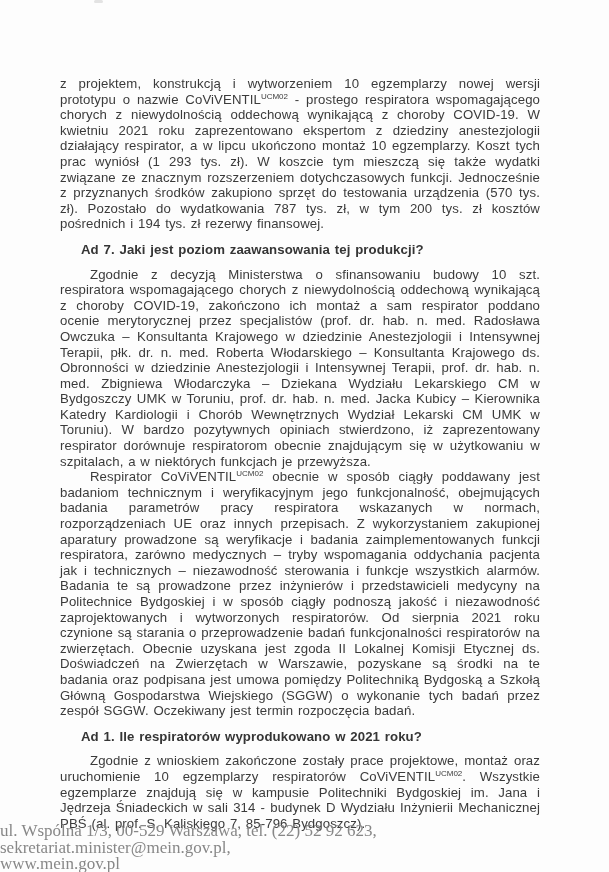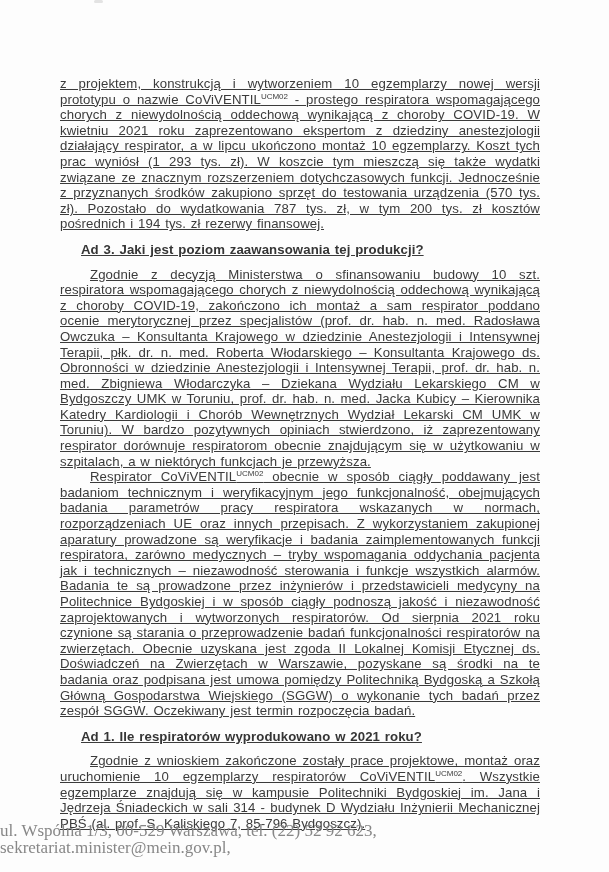--- a/index.html
+++ b/index.html
@@ -28,21 +28,20 @@
     left: 60px;
     top: 76px;
     width: 480px;
     font-family: "Liberation Sans", sans-serif;
     font-size: 13.2px;
     line-height: 15.6px;
     color: #3b3b3b;
     text-align: justify;
     letter-spacing: 0.1px;
     word-spacing: 1px;
-    text-decoration: underline;
   }
   p.para {
     margin: 0;
   }
   p.para.indent {
     text-indent: 30px;
   }
   .q-heading {
     font-family: "Liberation Sans", sans-serif;
     font-size: 13.2px;
@@ -76,29 +75,30 @@
 <body>
 
 <div class="page">
 
   <div class="scan-artifact"></div>
 
   <div class="doc-body">
 
     <p class="para"><span>z projektem, konstrukcją i wytworzeniem 10 egzemplarzy nowej wersji prototypu o nazwie CoViVENTIL</span><sup class="model-code">UCM02</sup><span> - prostego respiratora wspomagającego chorych z niewydolnością oddechową wynikającą z choroby COVID-19. W kwietniu 2021 roku zaprezentowano ekspertom z dziedziny anestezjologii działający respirator, a w lipcu ukończono montaż 10 egzemplarzy. Koszt tych prac wyniósł (1 293 tys. zł). W koszcie tym mieszczą się także wydatki związane ze znacznym rozszerzeniem dotychczasowych funkcji. Jednocześnie z przyznanych środków zakupiono sprzęt do testowania urządzenia (570 tys. zł). Pozostało do wydatkowania 787 tys. zł, w tym 200 tys. zł kosztów pośrednich i 194 tys. zł rezerwy finansowej.</span></p>
 
-    <h2 class="q-heading">Ad 3. Jaki jest poziom zaawansowania tej produkcji?</h2>
+    <h2 class="q-heading">Ad 7. Jaki jest poziom zaawansowania tej produkcji?</h2>
 
     <p class="para indent">Zgodnie z decyzją Ministerstwa o sfinansowaniu budowy 10 szt. respiratora wspomagającego chorych z niewydolnością oddechową wynikającą z choroby COVID-19, zakończono ich montaż a sam respirator poddano ocenie merytorycznej przez specjalistów (prof. dr. hab. n. med. Radosława Owczuka – Konsultanta Krajowego w dziedzinie Anestezjologii i Intensywnej Terapii, płk. dr. n. med. Roberta Włodarskiego – Konsultanta Krajowego ds. Obronności w dziedzinie Anestezjologii i Intensywnej Terapii, prof. dr. hab. n. med. Zbigniewa Włodarczyka – Dziekana Wydziału Lekarskiego CM w Bydgoszczy UMK w Toruniu, prof. dr. hab. n. med. Jacka Kubicy – Kierownika Katedry Kardiologii i Chorób Wewnętrznych Wydział Lekarski CM UMK w Toruniu). W bardzo pozytywnych opiniach stwierdzono, iż zaprezentowany respirator dorównuje respiratorom obecnie znajdującym się w użytkowaniu w szpitalach, a w niektórych funkcjach je przewyższa.</p>
 
     <p class="para indent"><span>Respirator CoViVENTIL</span><sup class="model-code">UCM02</sup><span> obecnie w sposób ciągły poddawany jest badaniom technicznym i weryfikacyjnym jego funkcjonalność, obejmujących badania parametrów pracy respiratora wskazanych w normach, rozporządzeniach UE oraz innych przepisach. Z wykorzystaniem zakupionej aparatury prowadzone są weryfikacje i badania zaimplementowanych funkcji respiratora, zarówno medycznych – tryby wspomagania oddychania pacjenta jak i technicznych – niezawodność sterowania i funkcje wszystkich alarmów. Badania te są prowadzone przez inżynierów i przedstawicieli medycyny na Politechnice Bydgoskiej i w sposób ciągły podnoszą jakość i niezawodność zaprojektowanych i wytworzonych respiratorów. Od sierpnia 2021 roku czynione są starania o przeprowadzenie badań funkcjonalności respiratorów na zwierzętach. Obecnie uzyskana jest zgoda II Lokalnej Komisji Etycznej ds. Doświadczeń na Zwierzętach w Warszawie, pozyskane są środki na te badania oraz podpisana jest umowa pomiędzy Politechniką Bydgoską a Szkołą Główną Gospodarstwa Wiejskiego (SGGW) o wykonanie tych badań przez zespół SGGW. Oczekiwany jest termin rozpoczęcia badań.</span></p>
 
     <h2 class="q-heading">Ad 1. Ile respiratorów wyprodukowano w 2021 roku?</h2>
 
     <p class="para indent"><span>Zgodnie z wnioskiem zakończone zostały prace projektowe, montaż oraz uruchomienie 10 egzemplarzy respiratorów CoViVENTIL</span><sup class="model-code">UCM02</sup><span>. Wszystkie egzemplarze znajdują się w kampusie Politechniki Bydgoskiej im. Jana i Jędrzeja Śniadeckich w sali 314 - budynek D Wydziału Inżynierii Mechanicznej PBŚ (al. prof. S. Kaliskiego 7, 85-796 Bydgoszcz).</span></p>
 
   </div>
 
   <div class="footer">
     <div>ul. Wspólna 1/3, 00-529 Warszawa, tel. (22) 52 92 623, sekretariat.minister@mein.gov.pl,</div>
+    <div>www.mein.gov.pl</div>
   </div>
 
 </div>
 
 </body></html>

